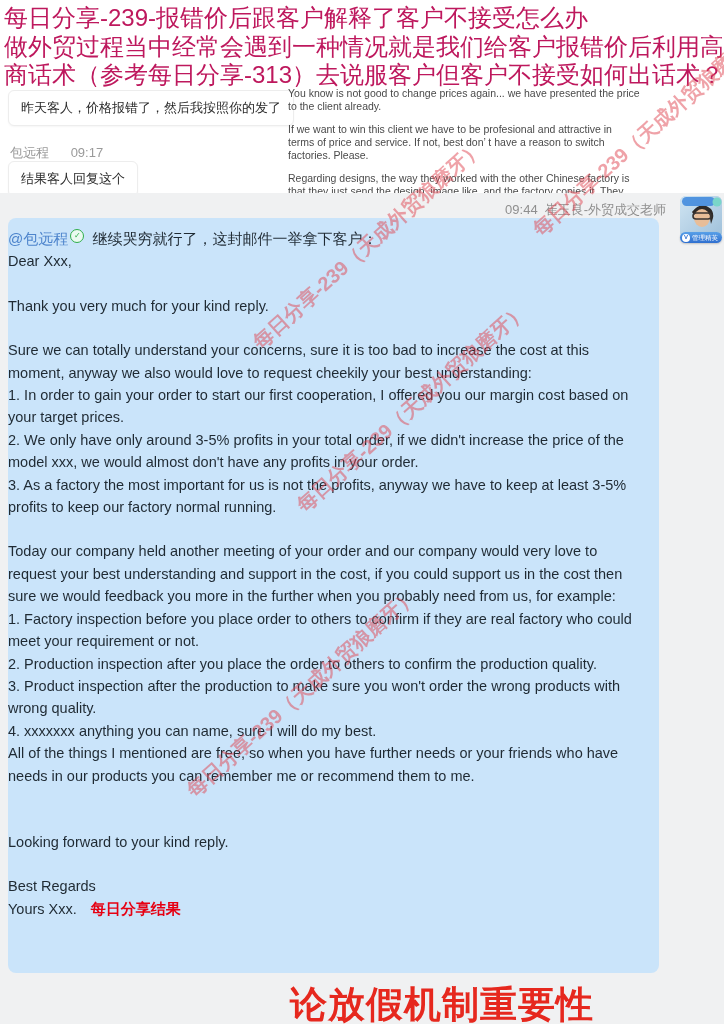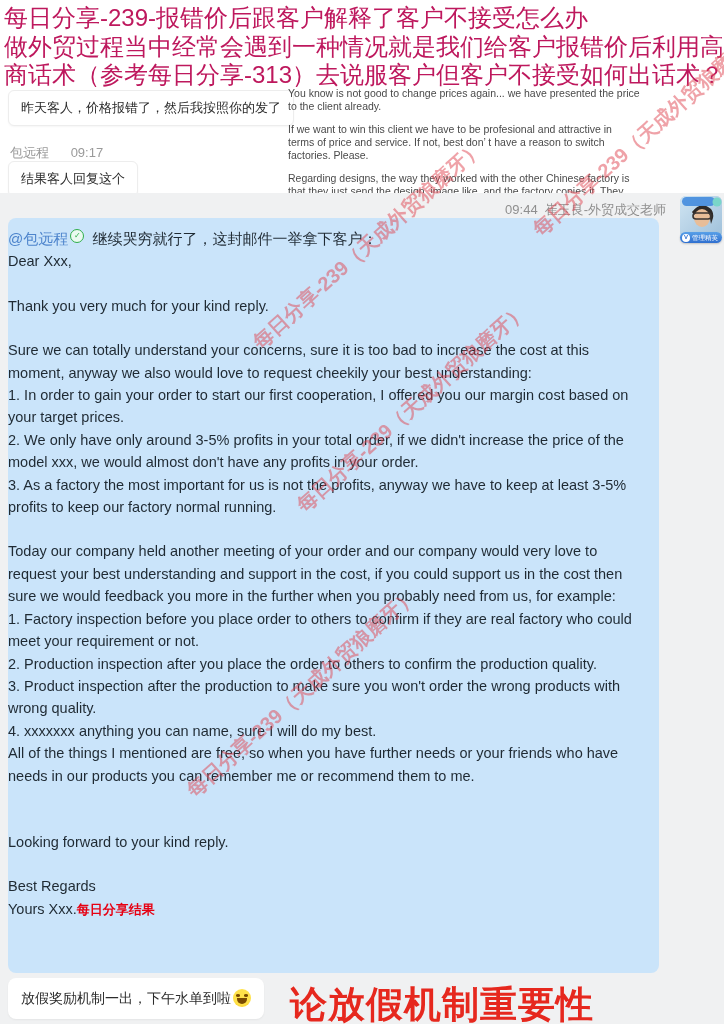--- a/index.html
+++ b/index.html
@@ -41,21 +41,21 @@
   .bubble-blue{position:absolute;left:8px;top:25px;width:637px;height:727px;background:#cae4fa;
     border-radius:8px;padding:10px 14px 18px 0;overflow:hidden;
     font-size:14.5px;line-height:22.4px;color:#1f2a33;}
   .intro-line{font-size:15px;}
   .mention{color:#4d84cc;}
   .check{display:inline-flex;align-items:center;justify-content:center;width:12px;height:12px;
     border:1.5px solid #2fae4a;border-radius:50%;color:#2fae4a;font-size:8px;font-weight:bold;
     vertical-align:6px;margin:0 4px 0 2px;background:#eafaf0;}
   .para{margin:0;}
   .spacer{height:22px;}
-  .signoff-row .result-note{color:#e60012;font-weight:bold;font-size:13px;}
+  .signoff-row .result-note{color:#e60012;font-weight:bold;margin-left:14px;font-size:15px;}
 
   
   .footer-bubble{position:absolute;left:8px;top:785px;background:#fff;border-radius:8px;
     padding:11px 13px;font-size:14px;color:#2b2b2b;white-space:nowrap;box-shadow:0 1px 2px rgba(0,0,0,0.05);}
   .emoji{display:inline-block;width:18px;height:18px;border-radius:50%;
     background:radial-gradient(circle at 50% 35%,#ffe24a 60%,#f7c61e);position:relative;vertical-align:-4px;margin-left:2px;}
   .emoji:before{content:"";position:absolute;top:5px;left:3px;width:4px;height:2.5px;border-radius:50%;
     background:#7a4b00;box-shadow:8px 0 #7a4b00;}
   .emoji:after{content:"";position:absolute;left:4px;top:9px;width:10px;height:6px;background:#7a4b00;
     border-radius:0 0 10px 10px;}
@@ -149,23 +149,20 @@
           <div class="spacer"></div>
           <div class="para">Looking forward to your kind reply.</div>
           <div class="spacer"></div>
           <div class="para">Best Regards</div>
         </div>
       <div class="para signoff-row">
         <span>Yours Xxx.</span><span class="result-note">每日分享结果</span>
       </div>
     </div>
 
-    <div class="footer-bubble">
-      <span>放假奖励机制一出，下午水单到啦</span><span class="emoji"></span>
-    </div>
     <div class="footer-caption">论放假机制重要性</div>
   </div>
 
   <div class="wm wm1">每日分享-239（天成外贸狼磨牙）</div>
   <div class="wm wm2">每日分享-239（天成外贸狼磨牙）</div>
   <div class="wm wm3">每日分享-239（天成外贸狼磨牙）</div>
   <div class="wm wm4">每日分享-239（天成外贸狼磨牙）</div>
 
 </div>
 

